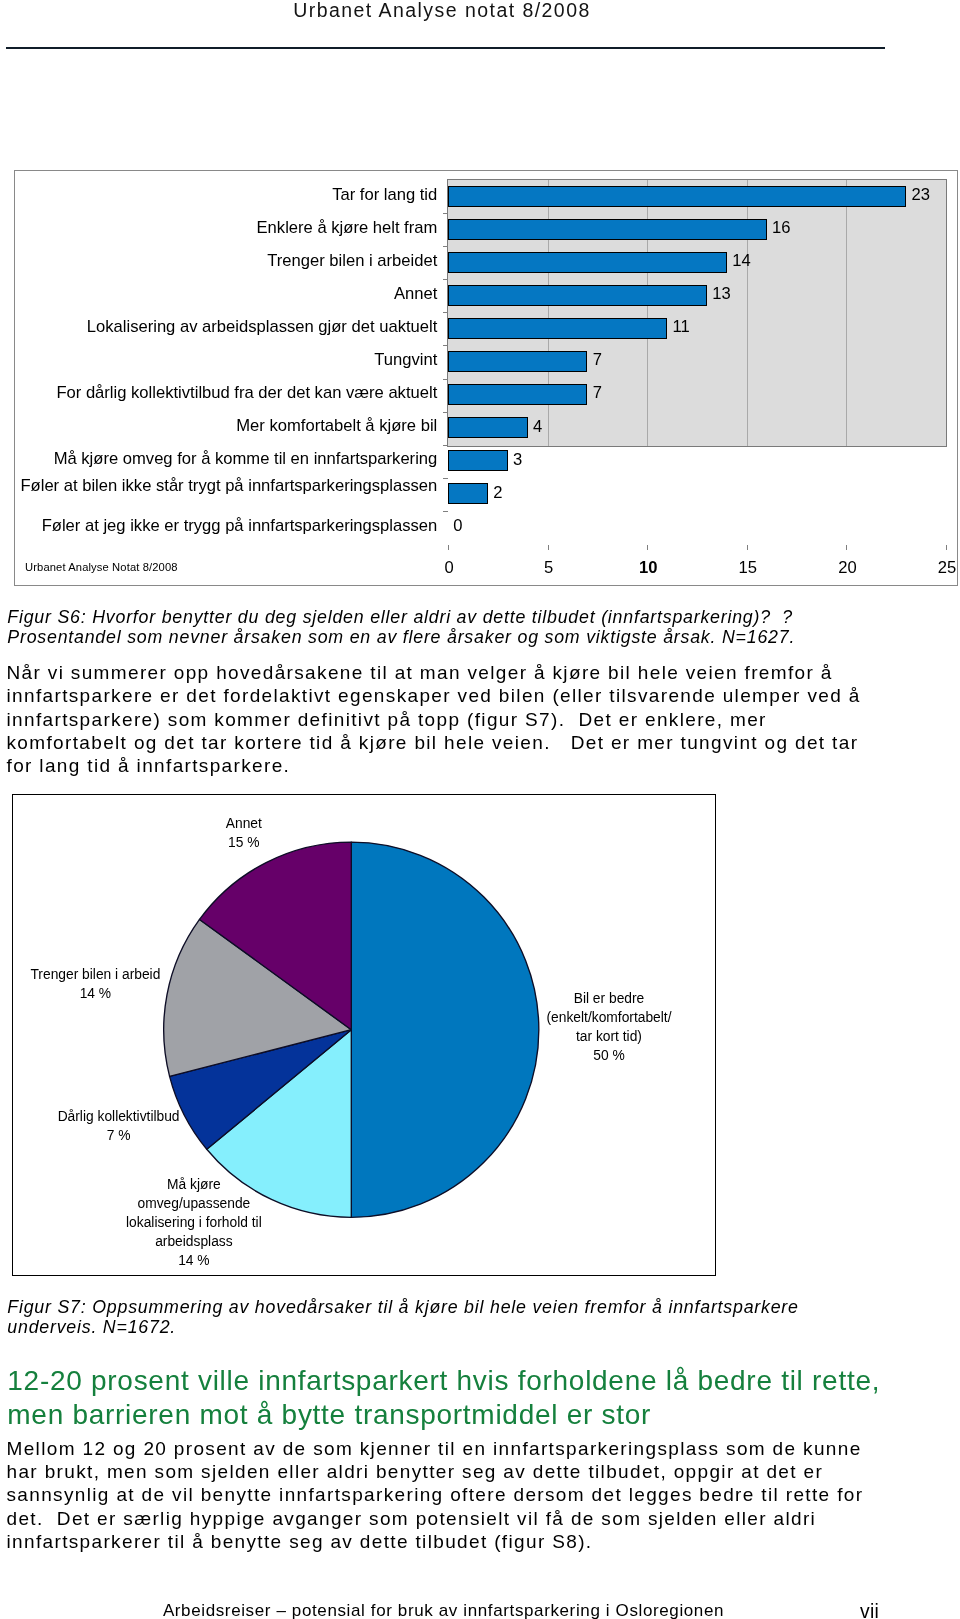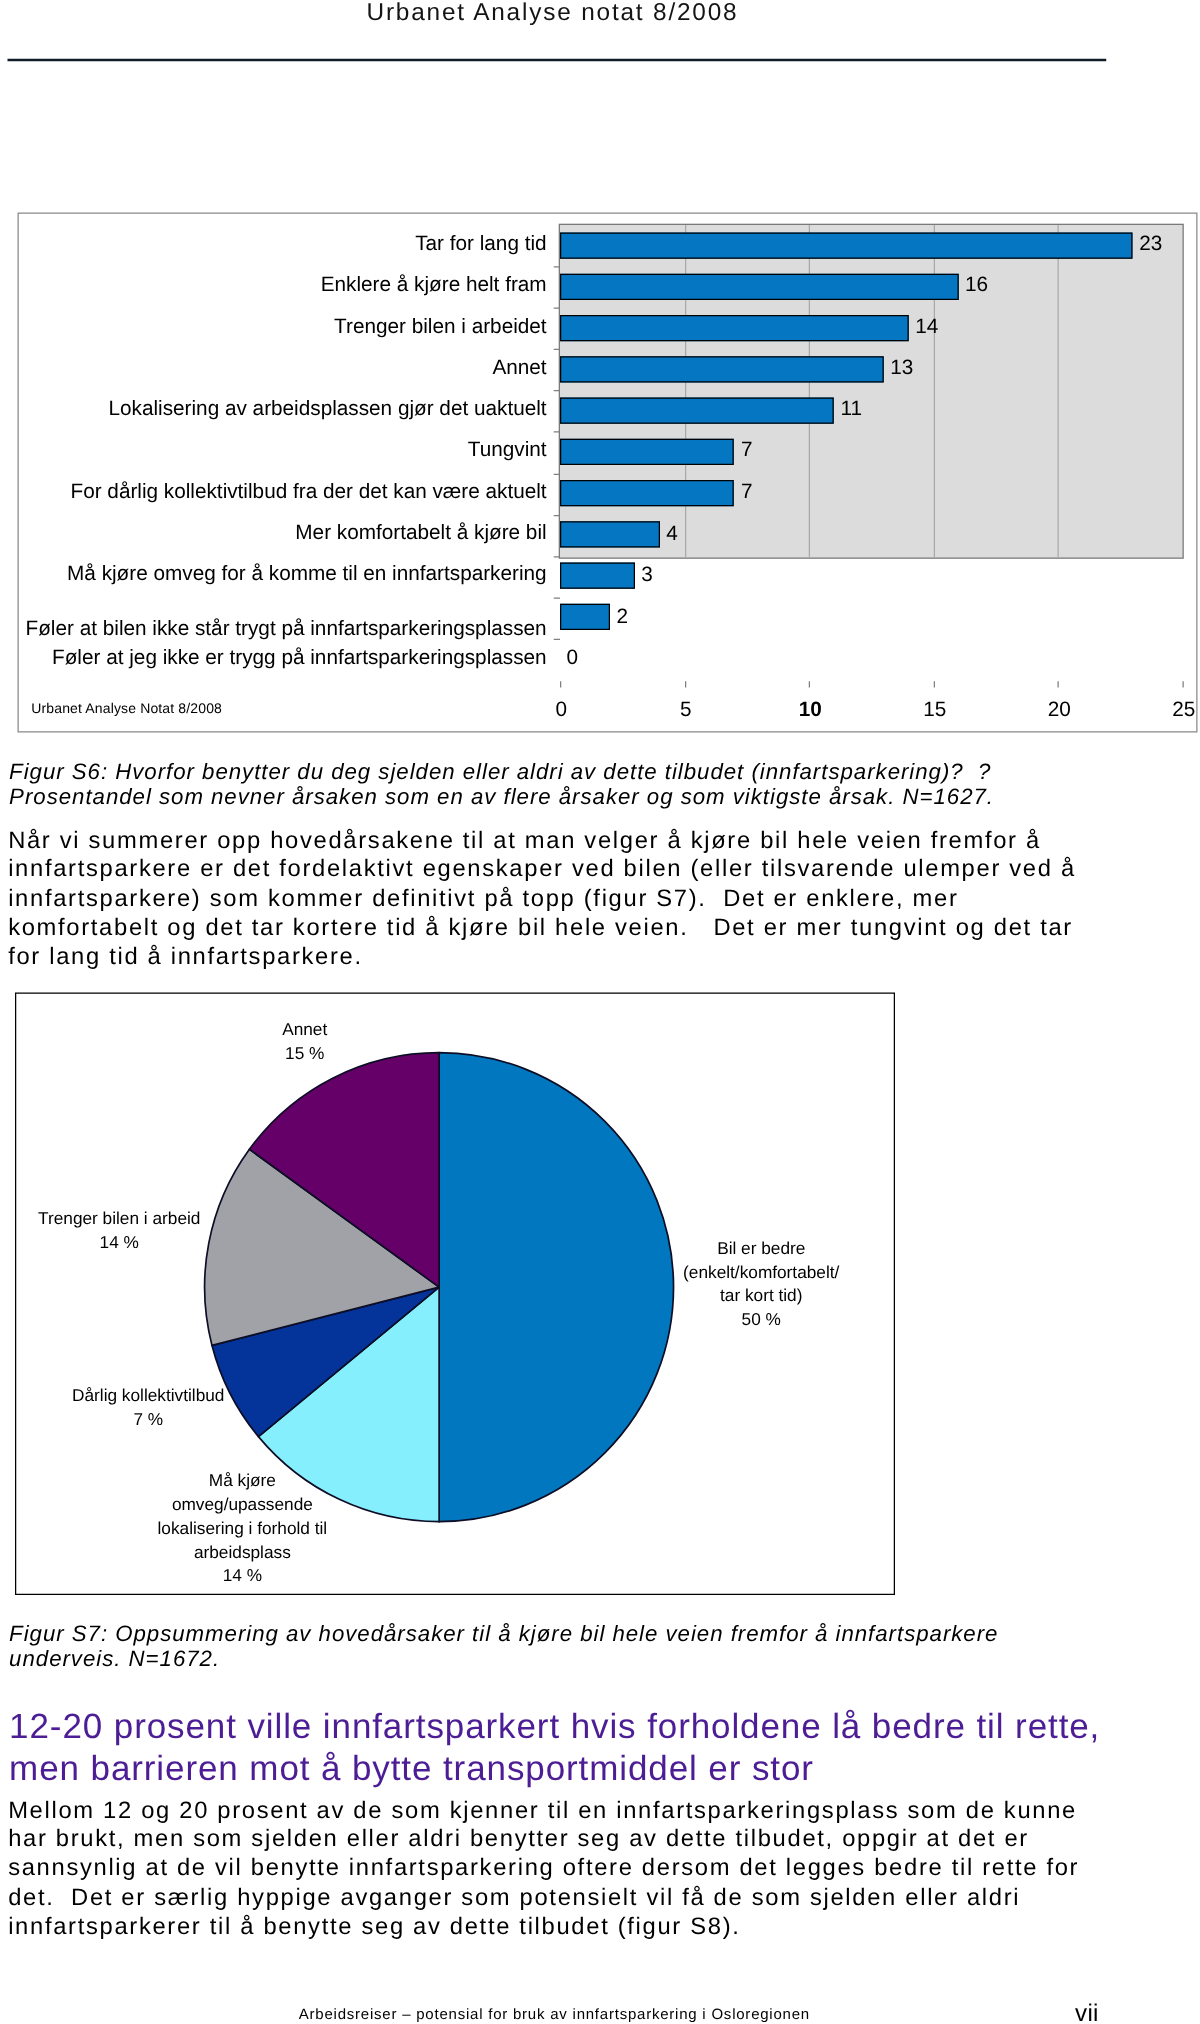--- a/index.html
+++ b/index.html
@@ -22,28 +22,28 @@
   .ytickmark{position:absolute;background:#7f7f7f;}
   #bar-source{position:absolute;left:10px;top:389.2px;font-size:11.2px;line-height:14px;letter-spacing:.12px;color:#000;white-space:pre;}
 
   
   .caption{position:absolute;font-style:italic;font-weight:normal;font-size:17.8px;line-height:20.3px;letter-spacing:.78px;color:#000;white-space:pre;}
 
   
   .pline{font-size:19px;line-height:23.3px;letter-spacing:1.35px;white-space:pre;color:#000;}
 
   
-  .h2{position:absolute;font-size:28px;line-height:34.1px;letter-spacing:.72px;color:#4c1d95;white-space:pre;}
+  .h2{position:absolute;font-size:28px;line-height:34.1px;letter-spacing:.72px;color:#15803d;white-space:pre;}
 
   
   #pie-figure{left:12.4px;top:793.8px;width:703.6px;height:482.4px;border:1.6px solid #000;background:#fff;box-sizing:border-box;overflow:hidden;}
   .pielabel{position:absolute;font-size:13.8px;line-height:19px;color:#000;white-space:pre;}
 
   
-  #footer-text{left:0;top:1601.5px;width:887px;text-align:center;font-size:12px;line-height:18px;letter-spacing:.62px;color:#000;white-space:pre;}
+  #footer-text{left:0;top:1601.5px;width:887px;text-align:center;font-size:17px;line-height:18px;letter-spacing:.62px;color:#000;white-space:pre;}
   #footer-page{left:0;top:1601px;width:879px;text-align:right;font-size:19.3px;line-height:22px;letter-spacing:.25px;color:#000;}
 </style>
 </head>
 <body>
 
 <div class="page">
 
   <div class="abs" id="doc-header">Urbanet Analyse notat 8/2008</div>
   <div class="abs" id="header-rule"></div>
 
@@ -86,21 +86,21 @@
       <div class="catlabel" style="top: 146.06px; left: 0px; width: 422.3px;">Lokalisering av arbeidsplassen gjør det uaktuelt</div>
       <div class="ytickmark" style="left: 428px; top: 141.36px; width: 5px; height: 1px;"></div>
       <div class="catlabel" style="top: 179.15px; left: 0px; width: 422.3px;">Tungvint</div>
       <div class="ytickmark" style="left: 428px; top: 174.45px; width: 5px; height: 1px;"></div>
       <div class="catlabel" style="top: 212.25px; left: 0px; width: 422.3px;">For dårlig kollektivtilbud fra der det kan være aktuelt</div>
       <div class="ytickmark" style="left: 428px; top: 207.55px; width: 5px; height: 1px;"></div>
       <div class="catlabel" style="top: 245.34px; left: 0px; width: 422.3px; text-align: right;">Mer komfortabelt å kjøre bil</div>
       <div class="ytickmark" style="left: 428px; top: 240.64px; width: 5px; height: 1px;"></div>
       <div class="catlabel" style="top: 278.43px; left: 0px; width: 422.3px;">Må kjøre omveg for å komme til en innfartsparkering</div>
       <div class="ytickmark" style="left: 428px; top: 273.73px; width: 5px; height: 1px;"></div>
-      <div class="catlabel" style="top: 322px; left: 0px; width: 422.3px;">Føler at bilen ikke står trygt på innfartsparkeringsplassen</div>
+      <div class="catlabel" style="top: 305px; left: 0px; width: 422.3px;">Føler at bilen ikke står trygt på innfartsparkeringsplassen</div>
       <div class="ytickmark" style="left: 428px; top: 306.82px; width: 5px; height: 1px;"></div>
       <div class="catlabel" style="top: 344.61px; left: 0px; width: 422.3px;">Føler at jeg ikke er trygg på innfartsparkeringsplassen</div>
       <div class="ytickmark" style="left: 428px; top: 339.91px; width: 5px; height: 1px;"></div>
       <div class="xtick" style="left: 404px; top: 387.2px; width: 60px;">0</div>
       <div class="ytickmark" style="left: 433px; top: 374px; width: 1px; height: 5px;"></div>
       <div class="xtick" style="left: 503.6px; top: 387.2px; width: 60px;">5</div>
       <div class="ytickmark" style="left: 532.6px; top: 374px; width: 1px; height: 5px;"></div>
       <div class="xtick" style="left: 603.2px; top: 387.2px; width: 60px; font-weight: bold;">10</div>
       <div class="ytickmark" style="left: 632.2px; top: 374px; width: 1px; height: 5px;"></div>
       <div class="xtick" style="left: 702.8px; top: 387.2px; width: 60px;">15</div>

